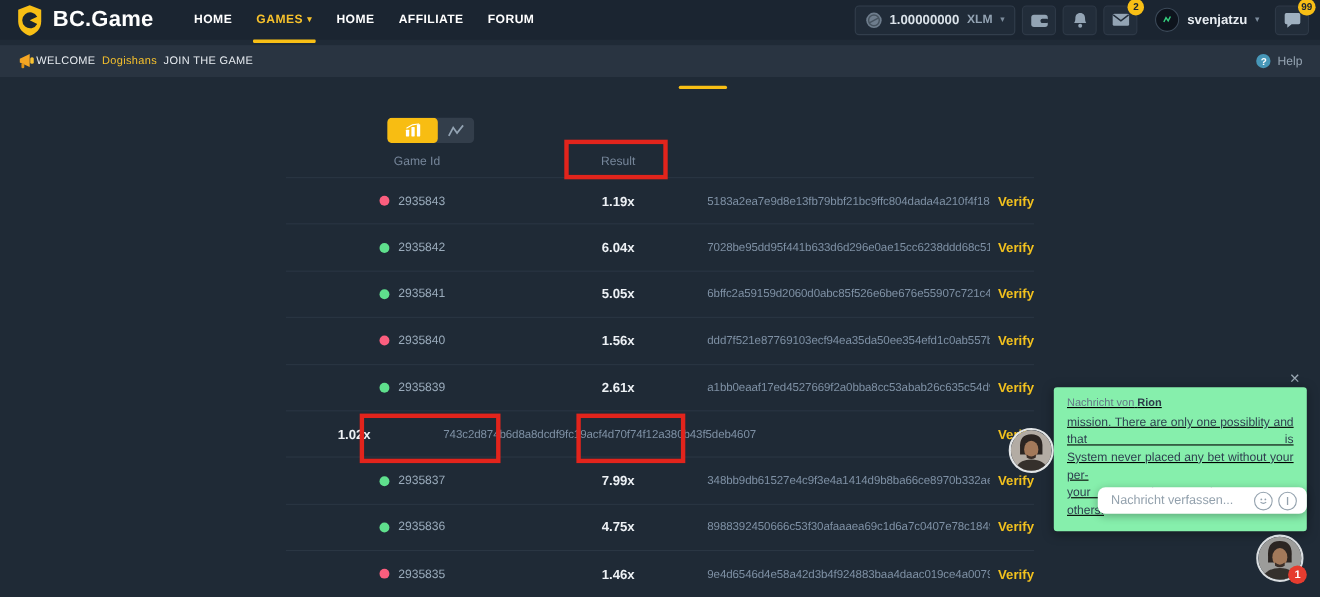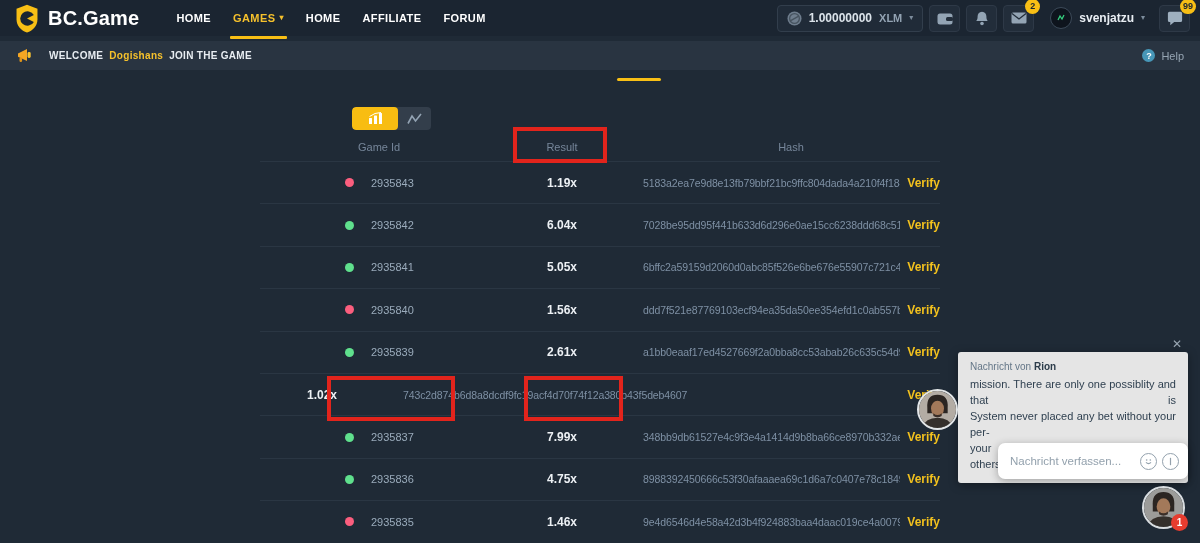--- a/index.html
+++ b/index.html
@@ -48,21 +48,21 @@
   .user-avatar {
     width:22px; height:22px; border-radius:50%; background:#0e141d;
     border:1px solid #3c4a59; display:flex; align-items:center; justify-content:center;
   }
   .user-name { color:#e9eef3; font-size:12px; font-weight:bold; }
   
   .banner {
     position:absolute; top:41px; left:0; width:1200px; height:29px;
     background:#293441; display:flex; align-items:center; padding:0 16px;
   }
-  .banner-text { margin-left:16px; font-size:10px; font-weight:bold; letter-spacing:.3px; color:#e8edf2; }
+  .banner-text { margin-left:0; font-size:10px; font-weight:normal; letter-spacing:.3px; color:#e8edf2; }
   .banner-name { color:#f6c12c; margin:0 4px; }
   .banner-right { margin-left:auto; display:flex; align-items:center; gap:6px; cursor:pointer; }
   .help-q {
     width:13px; height:13px; border-radius:50%; background:#4797b8; color:#fff;
     font-size:9px; font-weight:bold; display:flex; align-items:center; justify-content:center;
   }
   .help-label { color:#96a5b3; font-size:11px; }
   
   .tab-dash { position:absolute; left:617px; top:78px; width:44px; height:3px; background:#f8bf15; border-radius:2px; }
   .toggle {
@@ -72,55 +72,56 @@
   .toggle-active { width:46px; background:#f8bd12; display:flex; align-items:center; justify-content:center; cursor:pointer; border-radius:4px; }
   .toggle-inactive { width:33px; display:flex; align-items:center; justify-content:center; cursor:pointer; }
   
   .history-table { position:absolute; left:260px; top:132px; width:680px; }
   .t-head { display:flex; align-items:center; height:29px; color:#76869a; font-size:11px; }
   .h1 { width:240px; padding-left:98px; }
   .h2 { width:124px; text-align:center; }
   .h3 { flex:1; text-align:center; text-indent:58px; }
   .h4 { width:40px; }
   .t-row { display:flex; align-items:center; height:42.4px; border-top:1px solid #2a3643; }
-  .c1 { width:240px; padding-left:85px; display:flex; align-items:center; gap:17px; }
+  .c1 { width:240px; padding-left:85px; display:flex; align-items:center; gap:8px; }
   .dot { width:9px; height:9px; border-radius:50%; flex:0 0 auto; }
   .dot-win { background:#5fe08d; }
   .dot-loss { background:#fb5e7e; }
   .gid { font-size:11px; color:#9aabbb; }
   .c2 { width:124px; text-align:center; font-size:12px; font-weight:bold; color:#edf1f5; }
   .c3 { flex:1; padding-left:19px; font-size:10.5px; letter-spacing:-.1px; color:#7e90a4; white-space:nowrap; overflow:hidden; }
   .c4 { width:40px; text-align:right; font-size:12px; font-weight:bold; color:#f2c11e; cursor:pointer; text-decoration:none; }
   
   .anno { position:absolute; border:4px solid #e2241c; background:transparent; pointer-events:none; }
   .anno-result-header { left:513px; top:127px; width:94px; height:36px; }
   .anno-gameid { left:327px; top:376px; width:128px; height:45px; }
   .anno-result { left:524px; top:376px; width:99px; height:45px; }
   
   .chat-close { position:absolute; left:1172px; top:337px; color:#9aa7b3; font-size:12px; cursor:pointer; }
   .chat-card {
     position:absolute; left:958px; top:352px; width:230px; min-height:76px;
-    background:#e5e5e5; border-radius:3px; padding:9px 12px 10px;
+    background:#86efac; border-radius:3px; padding:9px 12px 10px;
     box-shadow:0 2px 10px rgba(0,0,0,.35);
+    text-decoration:underline;
   }
   .chat-from { font-size:10px; color:#64768  7; color:#647687; margin-bottom:5px; }
   .chat-from b { color:#2c3c4a; }
   .chat-line { font-size:11px; color:#2e3f4f; line-height:1.45; text-align:justify; text-align-last:justify; }
   .chat-line.last { text-align-last:left; }
   .photo-avatar { position:absolute; border-radius:50%; overflow:hidden; cursor:pointer; }
   .avatar-rion { left:917px; top:389px; width:41px; height:41px; border:2px solid #e3e6e8; }
   .badge-unread {
     position:absolute; right:-3px; bottom:-2px; width:17px; height:17px; border-radius:50%;
     background:#e63c2f; color:#fff; font-size:10px; font-weight:bold;
     display:flex; align-items:center; justify-content:center; z-index:3;
   }
   .avatar-bottom-wrap { position:absolute; left:1142px; top:486px; width:43px; height:43px; }
   .avatar-bottom-wrap .photo-avatar { left:0; top:0; width:43px; height:43px; border:2px solid #d9dde0; }
   .chat-input-wrap {
-    position:absolute; left:998px; top:443px; width:190px; height:36px;
+    position:absolute; left:998px; top:443px; width:190px; height:24px;
     background:#fff; border-radius:7px; display:flex; align-items:center;
     padding:0 9px 0 12px; gap:5px; box-shadow:0 2px 8px rgba(0,0,0,.3);
   }
   .chat-input { flex:1; min-width:0; border:0; outline:0; background:transparent; font-family:"Liberation Sans",sans-serif; font-size:11.5px; color:#3a4a58; }
   .chat-input::placeholder { color:#93a1ad; }
   .round-ic {
     width:17px; height:17px; border-radius:50%; border:1px solid #93a1ad; flex:0 0 auto;
     display:flex; align-items:center; justify-content:center; cursor:pointer;
   }
 </style>
@@ -248,21 +249,20 @@
           <path d="M1 10.5 L5 3 L8.5 8 L14 1" fill="none" stroke="#93a3b3" stroke-width="1.6"></path>
         </svg>
       </span>
     </div>
   </div>
 
   <div class="history-table">
     <div class="t-head">
       <div class="h1">Game Id</div>
       <div class="h2">Result</div>
-      <div class="h3">Hash</div>
       <div class="h4"></div>
     </div>
     <div>
   <div class="t-row">
     <div class="c1">
       <span class="dot dot-loss"></span>
       <span class="gid">2935843</span>
     </div>
     <div class="c2">1.19x</div>
     <div class="c3">5183a2ea7e9d8e13fb79bbf21bc9ffc804dada4a210f4f18436c5</div>

